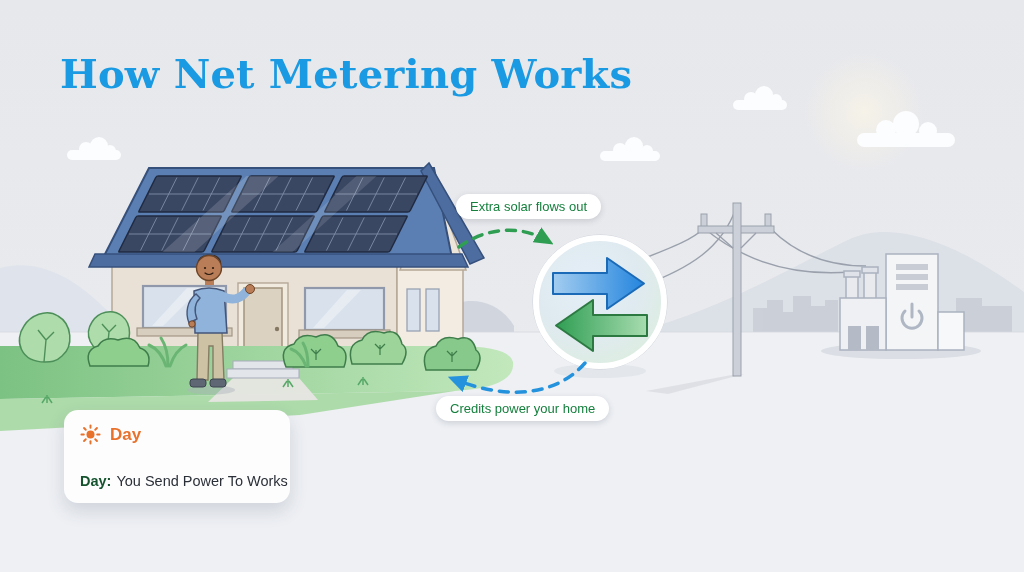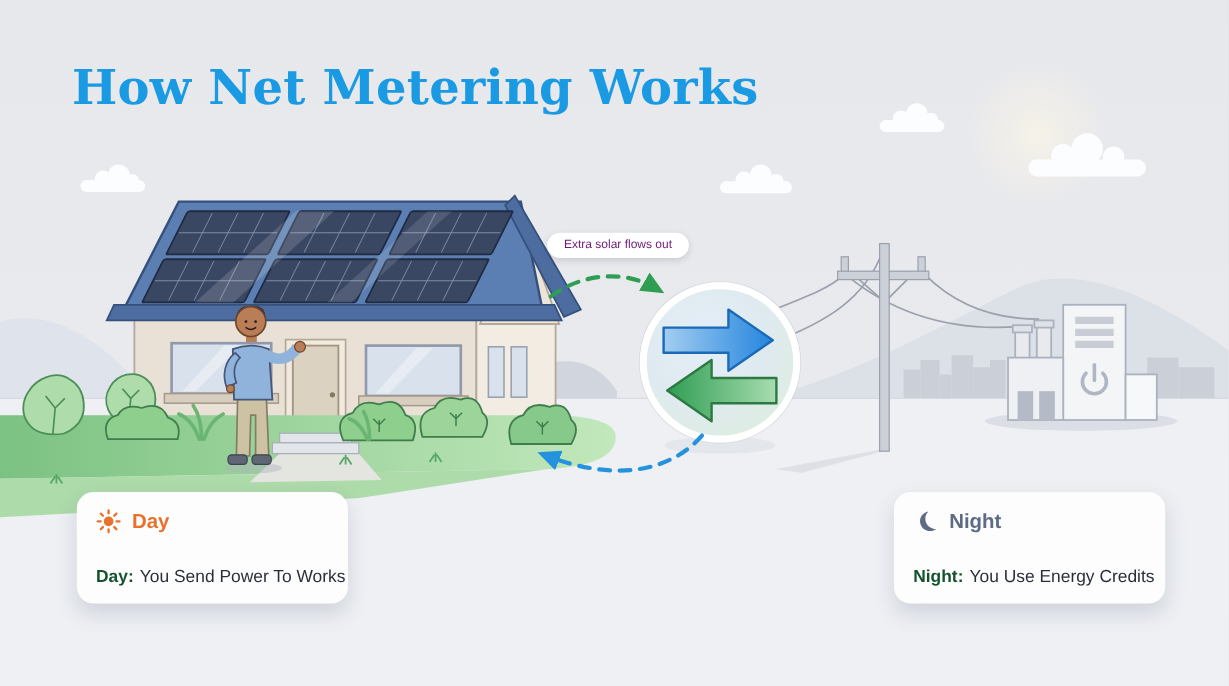--- a/index.html
+++ b/index.html
@@ -9,21 +9,21 @@
     font-family:"Liberation Sans",sans-serif;
   }
   .scene-svg{position:absolute;left:0;top:0;width:1024px;height:572px;}
   .page-title{
     position:absolute;left:60px;top:50px;
     font-family:"DejaVu Serif",serif;font-weight:bold;font-size:40px;
     color:#1a9ae2;letter-spacing:0.2px;white-space:nowrap;
   }
   .callout{
     position:absolute;background:#ffffff;border-radius:16px;
-    padding:5px 14px;font-size:10px;color:#701a75;white-space:nowrap;
+    padding:5px 14px;font-size:13px;color:#15803d;white-space:nowrap;
     box-shadow:0 2px 6px rgba(50,60,80,.18);
   }
   .callout-flow-out{left:456px;top:194px;}
   .callout-credits{left:436px;top:396px;}
   .card{
     position:absolute;width:196px;height:74px;background:#fdfdfe;
     border-radius:14px;box-shadow:0 8px 18px rgba(50,60,90,.16);
     padding:14px 14px 5px 16px;
   }
   .card-day{left:64px;top:410px;}
@@ -258,20 +258,21 @@
       <path d="M647,315 L593,315 L593,300 L556,325.5 L593,351 L593,336 L647,336 Z" fill="url(#greengrad)" stroke="#2c7a42" stroke-width="2" stroke-linejoin="round"></path>
     </g>
 
     <path d="M459,247 C488,226 522,226 546,240" stroke="#2f9e53" stroke-width="3.5" fill="none" stroke-linecap="round" stroke-dasharray="9 8" marker-end="url(#mG)"></path>
     <path d="M585,363 C556,396 508,400 456,380" stroke="#2592dd" stroke-width="3.5" fill="none" stroke-linecap="round" stroke-dasharray="9 8" marker-end="url(#mB)"></path>
   </svg>
 
   <div class="page-title">How Net Metering Works</div>
 
   <div class="callout callout-flow-out">Extra solar flows out</div>
+  <div class="callout callout-credits">Credits power your home</div>
 
   <div class="card card-day">
     <div class="card-header">
       <svg class="hicon" viewBox="0 0 24 24">
         <circle cx="12" cy="12" r="4.6" fill="#e8712b"></circle>
         <g stroke="#e8712b" stroke-width="2.2" stroke-linecap="round">
           <line x1="12" y1="1.6" x2="12" y2="4.4"></line>
             <line x1="12" y1="19.6" x2="12" y2="22.4"></line>
           <line x1="1.6" y1="12" x2="4.4" y2="12"></line>
             <line x1="19.6" y1="12" x2="22.4" y2="12"></line>
@@ -281,25 +282,14 @@
             <line x1="17.4" y1="6.6" x2="19.4" y2="4.6"></line>
         </g>
       </svg>
       <span>Day</span>
     </div>
     <div class="card-body">
       <span class="lbl">Day:</span><span>You Send Power To Works</span>
     </div>
   </div>
 
-  <div class="card card-night">
-    <div class="card-header">
-      <svg class="hicon" viewBox="0 0 24 24">
-        <path d="M14.5,2.5 C9,3.5 5.7,8.2 6.7,13.5 C7.7,18.7 12.6,22 17.8,21.1 C19.4,20.8 20.8,20.2 21.9,19.3 C16.4,19.1 12.2,15.6 11.6,10.6 C11.2,7.2 12.3,4.4 14.5,2.5 Z" fill="#5d6b85"></path>
-      </svg>
-      <span>Night</span>
-    </div>
-    <div class="card-body">
-      <span class="lbl">Night:</span><span>You Use Energy Credits</span>
-    </div>
-  </div>
 
 </div>
 
 </body></html>

